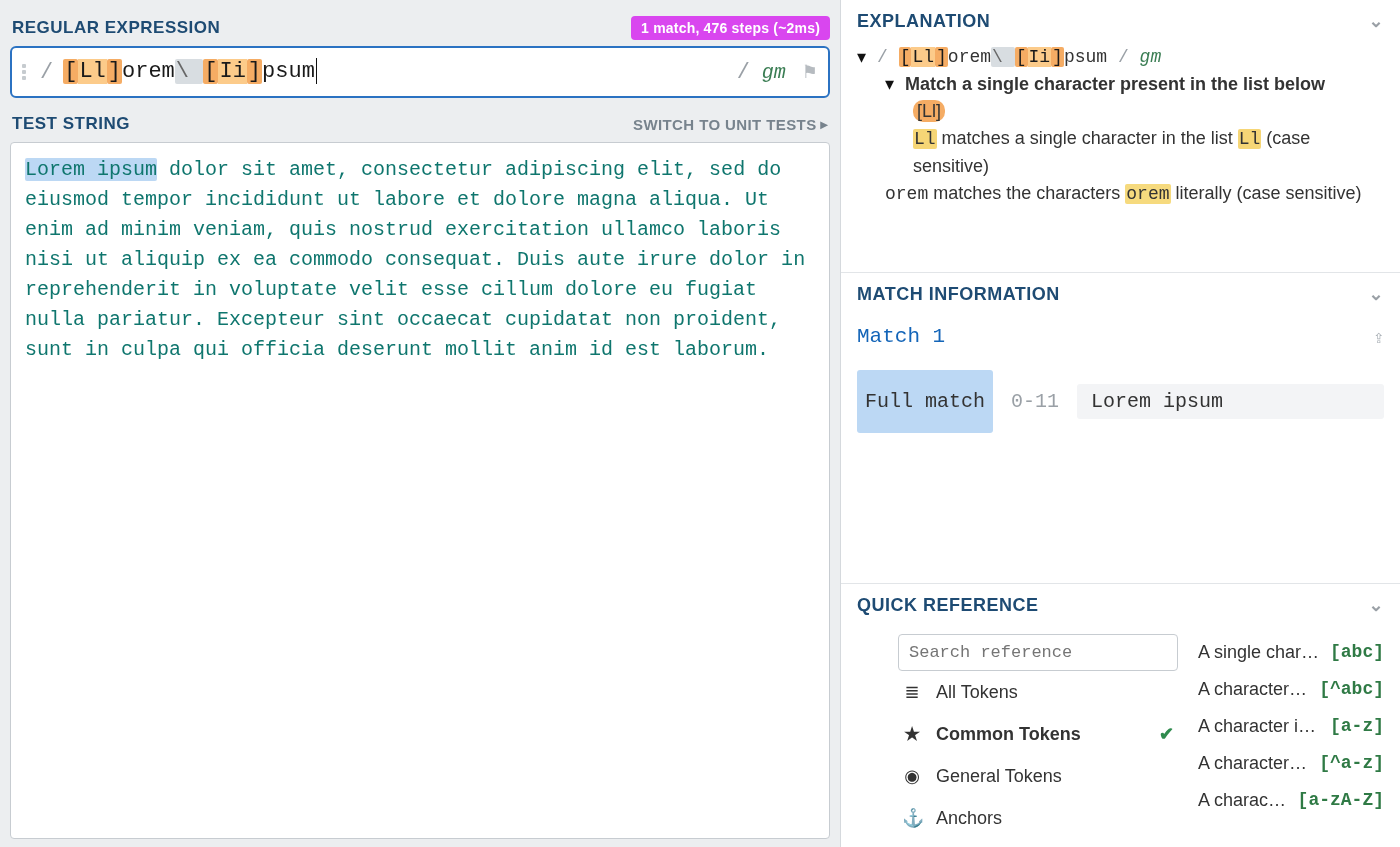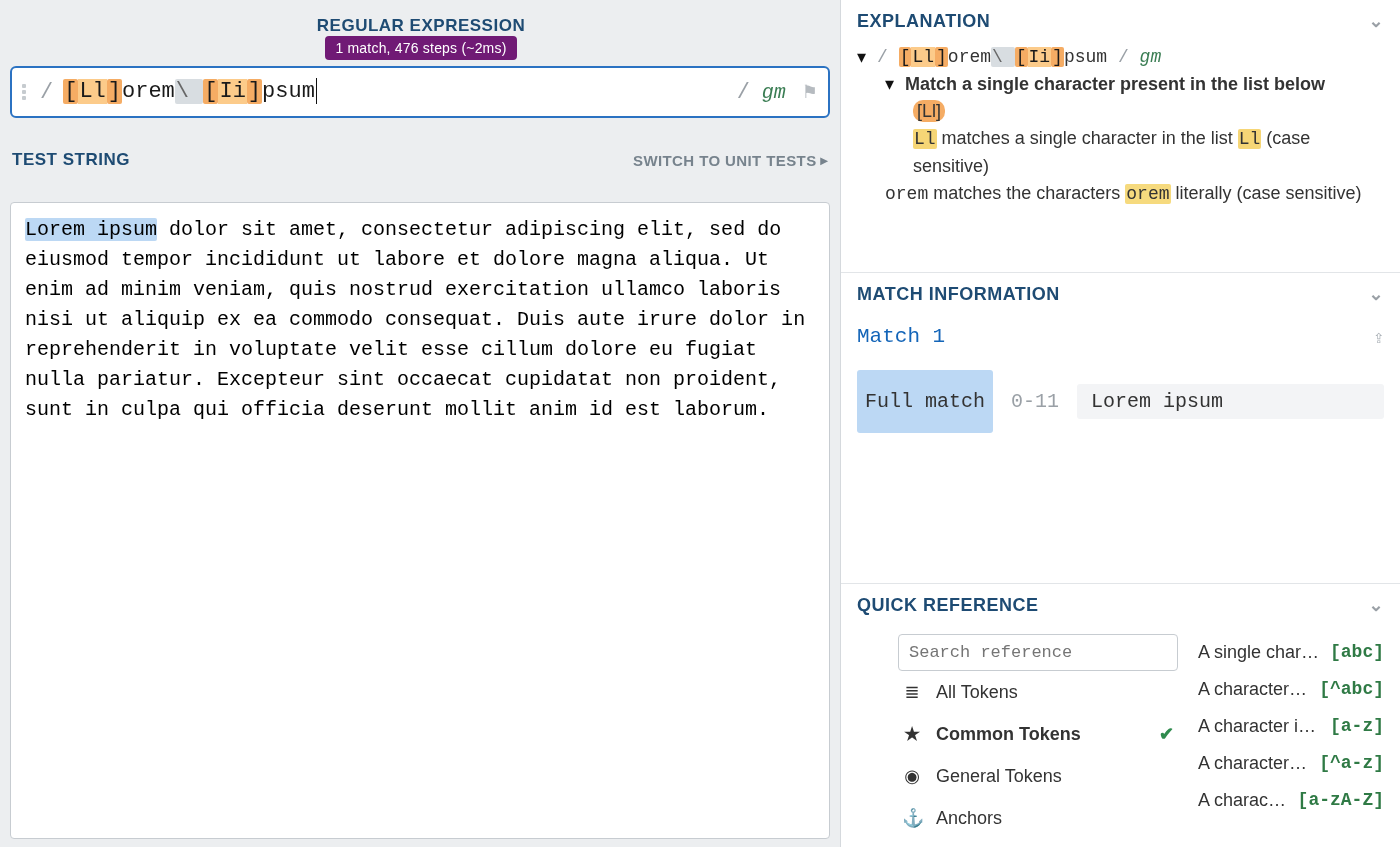--- a/index.html
+++ b/index.html
@@ -26,27 +26,26 @@
 
 .panel-header {
   display: flex;
   align-items: center;
   justify-content: space-between;
   padding: 8px 0 6px 2px;
   font-weight: 700;
   color: #1e4b73;
   letter-spacing: .5px;
   font-size: 17px;
-  flex-direction: column;
 }
 
 .stats-badge {
-  background: #701a75;
+  background: #d946ef;
   color: #fff;
-  font-weight: 400;
+  font-weight: 700;
   font-size: 14px;
   padding: 4px 10px;
   border-radius: 4px;
   letter-spacing: .2px;
 }
 
 .regex-box {
   border: 2px solid #2b72c2;
   border-radius: 6px;
   background: #fff;
@@ -92,21 +91,21 @@
   font-size: 20px;
   font-style: italic;
   padding: 0 6px;
 }
 .flag-icon { color: #b6bbc0; font-size: 18px; margin-left: 4px; }
 
 .test-header {
   display: flex;
   align-items: center;
   justify-content: space-between;
-  padding: 32px 2px 8px;
+  padding: 16px 2px 8px;
   font-weight: 700;
   color: #1e4b73;
   letter-spacing: .5px;
   font-size: 17px;
 }
 .switch-tests {
   color: #77838d;
   font-weight: 700;
   font-size: 15px;
   letter-spacing: .4px;
@@ -117,23 +116,22 @@
 .switch-tests .chev { font-size: 14px; }
 
 .test-box {
   border: 1px solid #c7ccd1;
   border-radius: 4px;
   background: #fff;
   flex: 1;
   padding: 12px 14px;
   font-size: 20px;
   line-height: 30px;
-  color: #000000;
+  color: #0f766e;
   overflow: hidden;
-  margin-top: 24px;
 }
 
 .hl-match {
   background: #bcd8f4;
   border-radius: 2px;
 }
 
 
 .tok-bracket { background:#f5ac64; color:#1a1a1a; border-radius:2px; padding:0 1px; }
 .tok-set     { background:#fccb8a; color:#1a1a1a; padding:0 1px; }

